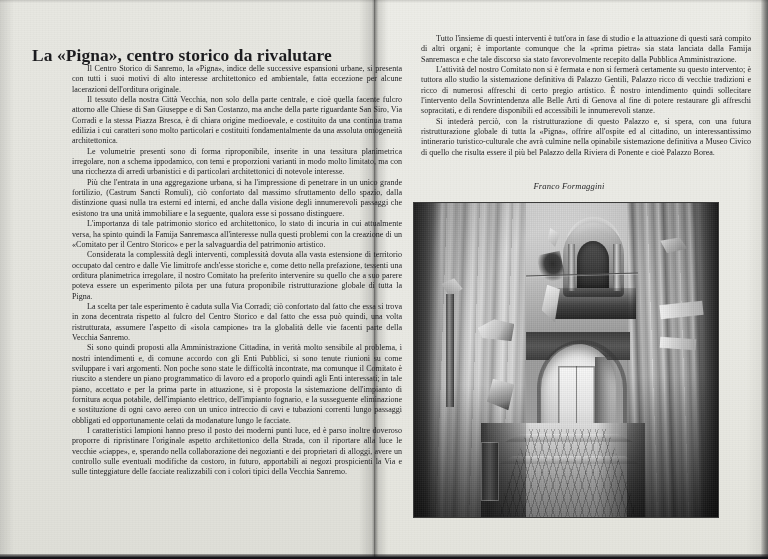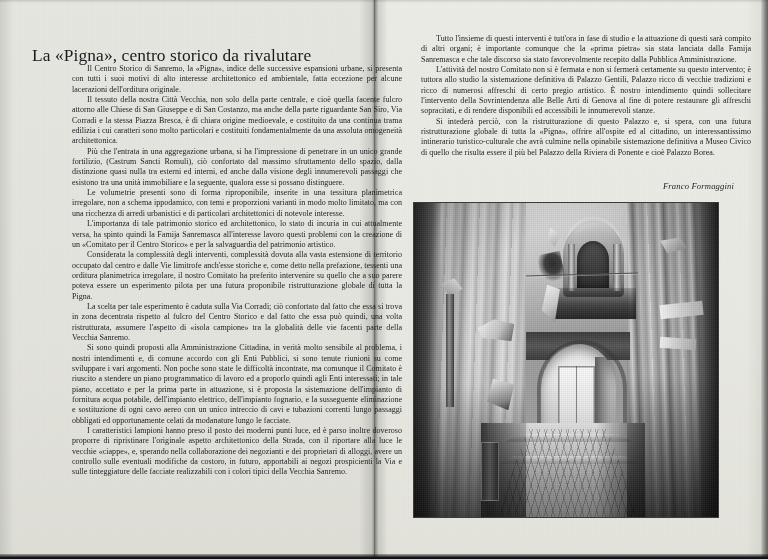--- a/index.html
+++ b/index.html
@@ -81,21 +81,21 @@
       repeating-linear-gradient(90deg, rgba(120,120,112,0.05) 0px, rgba(120,120,112,0.05) 1px, rgba(255,255,255,0.04) 1px, rgba(255,255,255,0.04) 3px);
   }
 
   
   .title {
     position: absolute;
     left: 32px;
     top: 33px;
     width: 328px;
     font-size: 17.4px;
-    font-weight: 400;
+    font-weight: 700;
     letter-spacing: 0.1px;
     color: #17171a;
     white-space: nowrap;
   }
   .col {
     position: absolute;
     color: #18181b;
     font-size: 8.05px;
     line-height: 10.35px;
     text-align: justify;
@@ -117,21 +117,21 @@
   }
   .col p {
     margin: 0;
     text-indent: 15px;
   }
   .signature {
     position: absolute;
     left: 404px;
     top: 181px;
     width: 330px;
-    text-align: right;
+    text-align: center;
     font-style: italic;
     font-size: 8.6px;
     color: #1a1a1d;
     letter-spacing: 0.15px;
   }
 
   
   .photo-frame {
     position: absolute;
     left: 414px;
@@ -360,23 +360,23 @@
   <div class="leaf-left"></div>
   <div class="leaf-right"></div>
   <div class="gutter"></div>
   <div class="gutter-hair"></div>
 
   <h1 class="title">La «Pigna», centro storico da rivalutare</h1>
 
   <div class="col col-left">
     <p>Il Centro Storico di Sanremo, la «Pigna», indice delle successive espansioni urbane, si presenta con tutti i suoi motivi di alto interesse architettonico ed ambientale, fatta eccezione per alcune lacerazioni dell'orditura originale.</p>
     <p>Il tessuto della nostra Città Vecchia, non solo della parte centrale, e cioè quella facente fulcro attorno alle Chiese di San Giuseppe e di San Costanzo, ma anche della parte riguardante San Siro, Via Corradi e la stessa Piazza Bresca, è di chiara origine medioevale, e costituito da una continua trama edilizia i cui caratteri sono molto particolari e costituiti fondamentalmente da una assoluta omogeneità architettonica.</p>
+    <p>Le volumetrie presenti sono di forma riproponibile, inserite in una tessitura planimetrica irregolare, non a schema ippodamico, con temi e proporzioni varianti in modo molto limitato, ma con una ricchezza di arredi urbanistici e di particolari architettonici di notevole interesse.</p>
     <p>Più che l'entrata in una aggregazione urbana, si ha l'impressione di penetrare in un unico grande fortilizio, (Castrum Sancti Romuli), ciò confortato dal massimo sfruttamento dello spazio, dalla distinzione quasi nulla tra esterni ed interni, ed anche dalla visione degli innumerevoli passaggi che esistono tra una unità immobiliare e la seguente, qualora esse si possano distinguere.</p>
-    <p>Le volumetrie presenti sono di forma riproponibile, inserite in una tessitura planimetrica irregolare, non a schema ippodamico, con temi e proporzioni varianti in modo molto limitato, ma con una ricchezza di arredi urbanistici e di particolari architettonici di notevole interesse.</p>
-    <p>L'importanza di tale patrimonio storico ed architettonico, lo stato di incuria in cui attualmente versa, ha spinto quindi la Famija Sanremasca all'interesse lavoro questi problemi con la creazione di un «Comitato per il Centro Storico» e per la salvaguardia del patrimonio artistico.</p>
+    <p>L'importanza di tale patrimonio storico ed architettonico, lo stato di incuria in cui attualmente versa, ha spinto quindi la Famija Sanremasca all'interesse nulla questi problemi con la creazione di un «Comitato per il Centro Storico» e per la salvaguardia del patrimonio artistico.</p>
     <p>Considerata la complessità degli interventi, complessità dovuta alla vasta estensione di territorio occupato dal centro e dalle Vie limitrofe anch'esse storiche e, come detto nella prefazione, tessenti una orditura planimetrica irregolare, il nostro Comitato ha preferito intervenire su quello che a suo parere poteva essere un esperimento pilota per una futura proponibile ristrutturazione globale di tutta la Pigna.</p>
     <p>La scelta per tale esperimento è caduta sulla Via Corradi; ciò confortato dal fatto che essa si trova in zona decentrata rispetto al fulcro del Centro Storico e dal fatto che essa può quindi, una volta ristrutturata, assumere l'aspetto di «isola campione» tra la globalità delle vie facenti parte della Vecchia Sanremo.</p>
     <p>Si sono quindi proposti alla Amministrazione Cittadina, in verità molto sensibile al problema, i nostri intendimenti e, di comune accordo con gli Enti Pubblici, si sono tenute riunioni su come sviluppare i vari argomenti. Non poche sono state le difficoltà incontrate, ma comunque il Comitato è riuscito a stendere un piano programmatico di lavoro ed a proporlo quindi agli Enti interessati; in tale piano, accettato e per la prima parte in attuazione, si è proposta la sistemazione dell'impianto di fornitura acqua potabile, dell'impianto elettrico, dell'impianto fognario, e la susseguente eliminazione e sostituzione di ogni cavo aereo con un unico intreccio di cavi e tubazioni correnti lungo passaggi obbligati ed opportunamente celati da modanature lungo le facciate.</p>
     <p>I caratteristici lampioni hanno preso il posto dei moderni punti luce, ed è parso inoltre doveroso proporre di ripristinare l'originale aspetto architettonico della Strada, con il riportare alla luce le vecchie «ciappe», e, sperando nella collaborazione dei negozianti e dei proprietari di alloggi, avere un controllo sulle eventuali modifiche da costoro, in futuro, apportabili ai negozi prospicienti la Via e sulle tinteggiature delle facciate realizzabili con i colori tipici della Vecchia Sanremo.</p>
   </div>
 
   <div class="col col-right">
     <p>Tutto l'insieme di questi interventi è tutt'ora in fase di studio e la attuazione di questi sarà compito di altri organi; è importante comunque che la «prima pietra» sia stata lanciata dalla Famija Sanremasca e che tale discorso sia stato favorevolmente recepito dalla Pubblica Amministrazione.</p>
     <p>L'attività del nostro Comitato non si è fermata e non si fermerà certamente su questo intervento; è tuttora allo studio la sistemazione definitiva di Palazzo Gentili, Palazzo ricco di vecchie tradizioni e ricco di numerosi affreschi di certo pregio artistico. È nostro intendimento quindi sollecitare l'intervento della Sovrintendenza alle Belle Arti di Genova al fine di potere restaurare gli affreschi sopracitati, e di rendere disponibili ed accessibili le innumerevoli stanze.</p>
     <p>Si intederà perciò, con la ristrutturazione di questo Palazzo e, si spera, con una futura ristrutturazione globale di tutta la «Pigna», offrire all'ospite ed al cittadino, un interessantissimo intinerario turistico-culturale che avrà culmine nella opinabile sistemazione definitiva a Museo Civico di quello che risulta essere il più bel Palazzo della Riviera di Ponente e cioè Palazzo Borea.</p>

